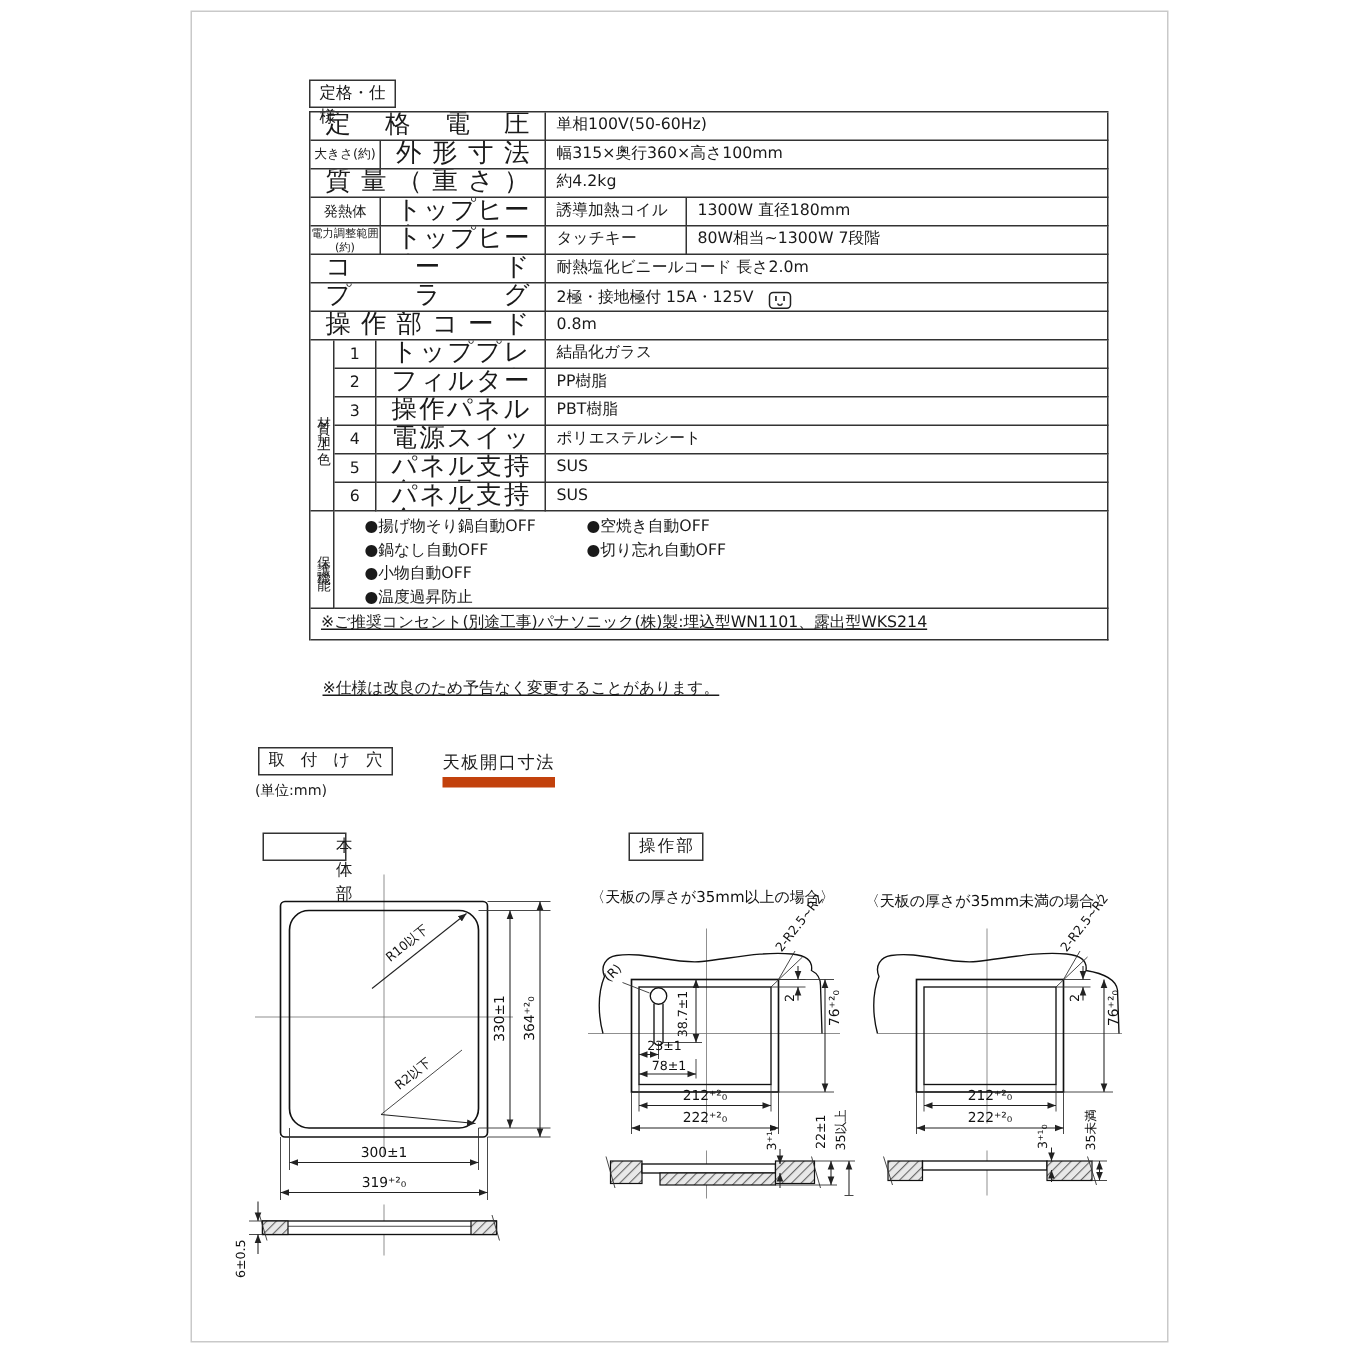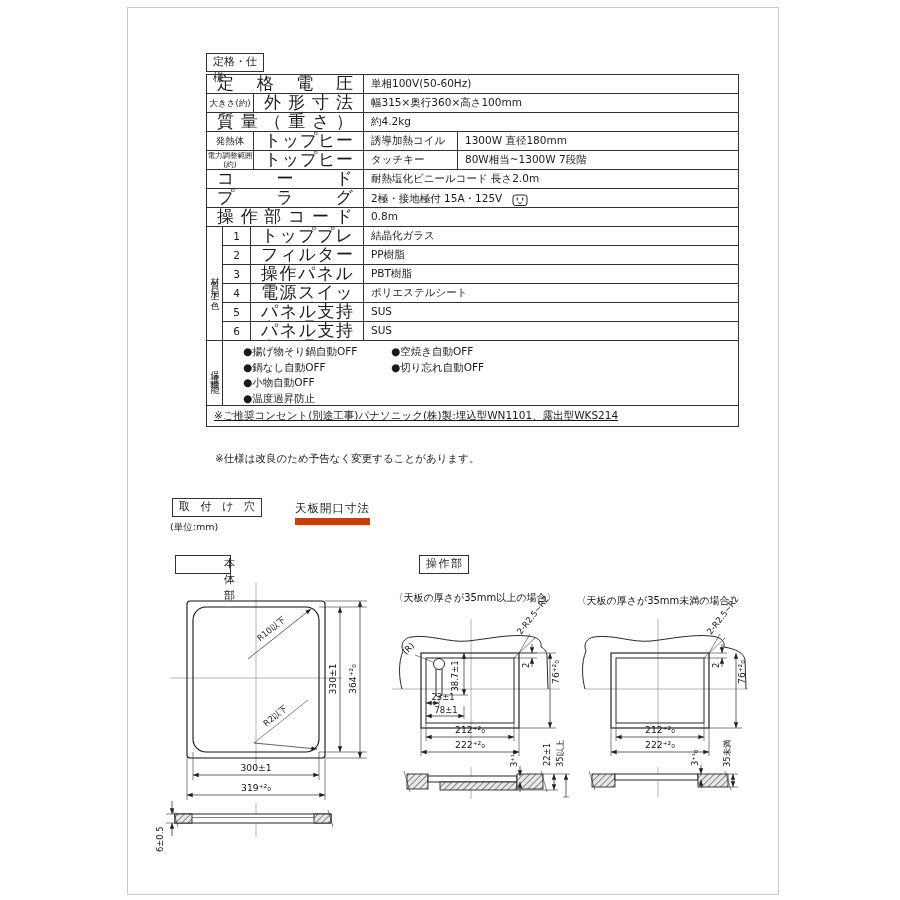--- a/index.html
+++ b/index.html
@@ -152,21 +152,21 @@
           <div>●切り忘れ自動OFF</div>
         </div>
       </div>
     </div>
 
     <div class="r" style="height:21px;text-decoration:underline;">
       <div class="c w-val val" style="line-height:19px;">※ご推奨コンセント(別途工事)パナソニック(株)製:埋込型WN1101、露出型WKS214</div>
     </div>
   </div>
 
-  <div class="footnote" style="left:215px;top:452px;">※仕様は改良のため予告なく変更することがあります。</div>
+  <div class="footnote" style="left:215px;top:452px;text-decoration:underline;">※仕様は改良のため予告なく変更することがあります。</div>
 
   <div class="box" style="left:172px;top:498px;width:90px;">取付け穴</div>
   <div class="underlined" style="left:295px;top:501px;">天板開口寸法</div>
   <div class="plain" style="left:170px;top:521px;">(単位:mm)</div>
   <div class="box" style="left:175px;top:555px;width:52px;padding-left:48px;">本体部</div>
   <div class="box" style="left:419px;top:555px;width:50px;">操作部</div>
 
   <svg style="position:absolute;left:130px;top:575px;" width="660" height="310" viewBox="0 0 660 310">
     <defs>
       <marker id="ar" viewBox="0 0 10 10" refX="9" refY="5" markerWidth="9" markerHeight="9" orient="auto-start-reverse">

